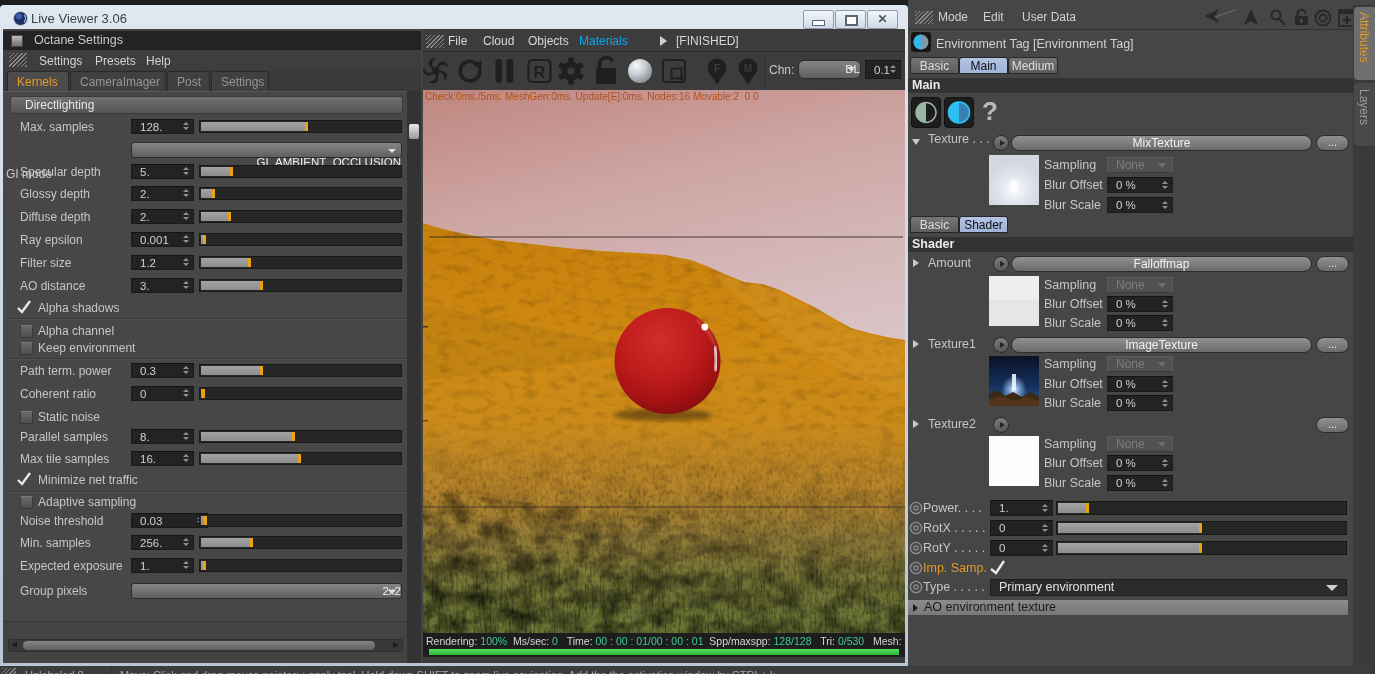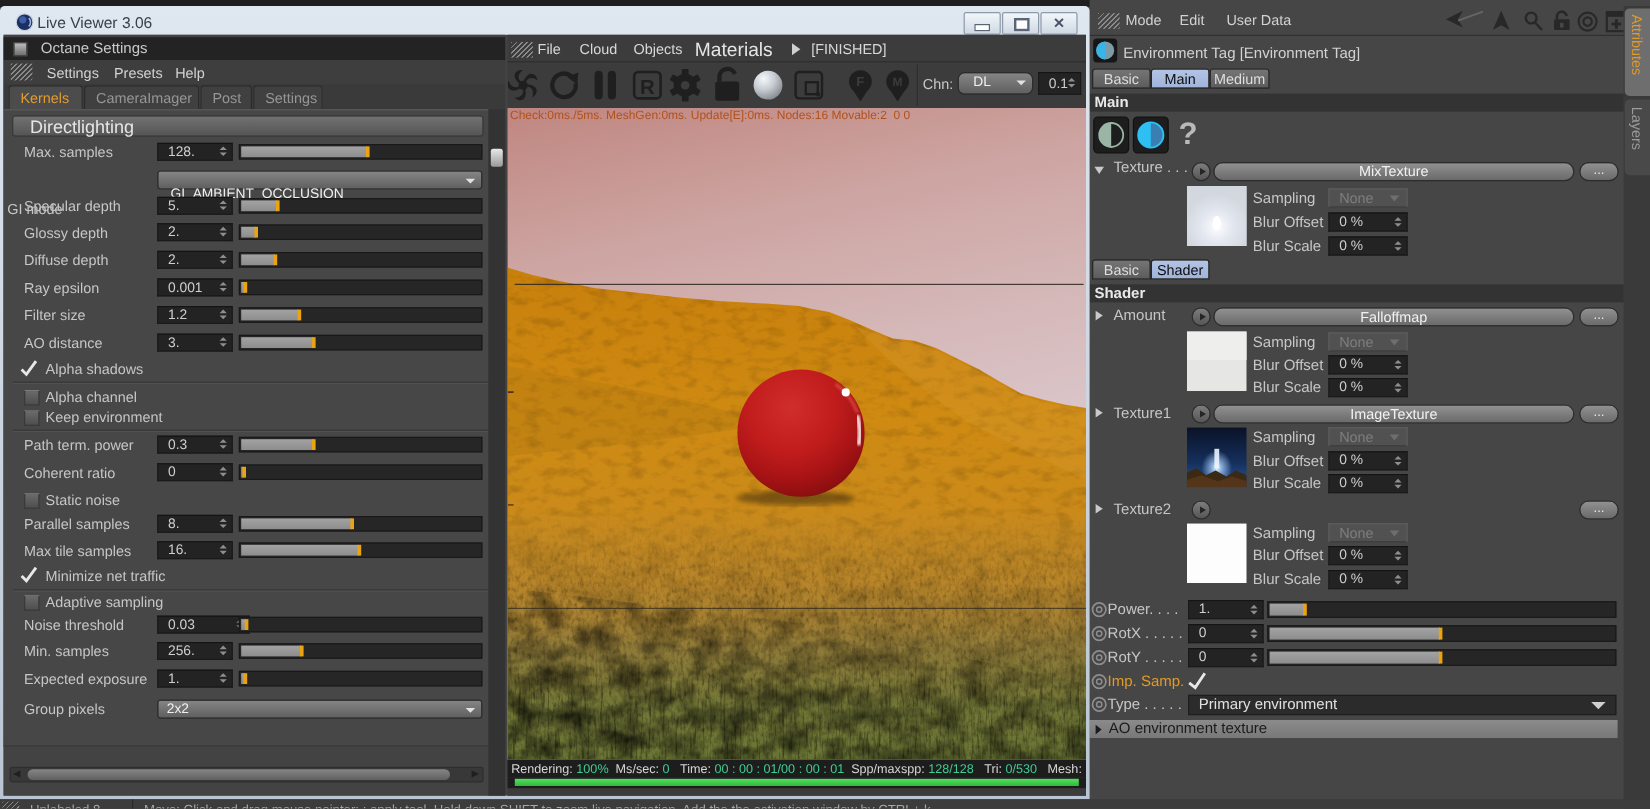--- a/index.html
+++ b/index.html
@@ -10,21 +10,21 @@
 .lbl{color:#c6c6c6;font-size:12px;white-space:nowrap;}
 .fld{position:absolute;background:#232323;border:1px solid #1a1a1a;border-top-color:#141414;box-sizing:border-box;color:#cfcfcf;font-size:11.5px;}
 .fld span{position:absolute;left:8px;top:1px;}
 .spin{position:absolute;right:3px;top:2px;width:7px;}
 .spin:before,.spin:after{content:"";display:block;width:0;height:0;border-left:3px solid transparent;border-right:3px solid transparent;}
 .spin:before{border-bottom:3.5px solid #8f8f8f;margin-bottom:2px;}
 .spin:after{border-top:3.5px solid #8f8f8f;}
 .sld{position:absolute;background:#262626;border:1px solid #191919;box-sizing:border-box;}
 .sld i{position:absolute;left:1px;top:1px;bottom:1px;background:linear-gradient(#a3a3a3,#8d8d8d);}
 .sld b{position:absolute;top:1px;bottom:1px;width:3px;background:#eca312;}
-.ddl{position:absolute;background:linear-gradient(#858585,#5f5f5f);border:1px solid #2c2c2c;border-radius:3px;box-sizing:border-box;color:#efefef;font-size:11.5px;}
+.ddl{position:absolute;background:linear-gradient(#858585,#5f5f5f);border:1px solid #2c2c2c;border-radius:3px;box-sizing:border-box;color:#efefef;font-size:11.5px;text-align:right;}
 .ddl:after{content:"";position:absolute;right:5px;top:6px;width:0;height:0;border-left:4.5px solid transparent;border-right:4.5px solid transparent;border-top:4.5px solid #e2e2e2;}
 .chk{position:absolute;width:11px;height:11px;background:linear-gradient(#6a6a6a,#4e4e4e);border:1px solid #3a3a3a;border-top-color:#7a7a7a;}
 .ckm{position:absolute;width:16px;height:14px;}
 .sep{position:absolute;left:8px;width:396px;height:1px;background:#373737;box-shadow:0 1px 0 #515151;}
 s1{color:#40cb90;font-style:normal;}
 .vtab{color:#9b9b9b;font-size:12px;writing-mode:vertical-rl;}
 </style>
 </head>
 <body>
 <div id="root">
@@ -288,21 +288,21 @@
     <div class="abs" style="left:143px;top:25px;font-size:12px;color:#d2d2d2;">Help</div>
 
     <div class="abs" style="left:0;top:41px;width:418px;height:21px;background:#3a3a3a;"></div>
     <div class="abs" style="left:4px;top:42px;width:62px;height:20px;background:#4c4c4c;border:1px solid #2b2b2b;border-bottom:none;border-radius:3px 3px 0 0;box-sizing:border-box;color:#e39b2d;font-size:12px;padding:3px 0 0 9px;">Kernels</div>
     <div class="abs" style="left:67px;top:42px;width:96px;height:20px;background:#404040;border:1px solid #2b2b2b;border-bottom:none;border-radius:3px 3px 0 0;box-sizing:border-box;color:#969696;font-size:12px;padding:3px 0 0 9px;">CameraImager</div>
     <div class="abs" style="left:164px;top:42px;width:43px;height:20px;background:#404040;border:1px solid #2b2b2b;border-bottom:none;border-radius:3px 3px 0 0;box-sizing:border-box;color:#969696;font-size:12px;padding:3px 0 0 9px;">Post</div>
     <div class="abs" style="left:208px;top:42px;width:58px;height:20px;background:#404040;border:1px solid #2b2b2b;border-bottom:none;border-radius:3px 3px 0 0;box-sizing:border-box;color:#969696;font-size:12px;padding:3px 0 0 9px;">Settings</div>
 
     <div class="abs" style="left:0;top:62px;width:404px;height:530px;background:#474747;border-top:1px solid #5a5a5a;"></div>
 
-    <div class="abs" style="left:7px;top:67px;width:393px;height:18px;background:linear-gradient(#717171,#555555);border:1px solid #3a3a3a;border-radius:3px;box-sizing:border-box;color:#e6e6e6;font-size:15px;padding:1px 0 0 14px;">Directlighting</div>
+    <div class="abs" style="left:7px;top:67px;width:393px;height:18px;background:linear-gradient(#717171,#555555);border:1px solid #3a3a3a;border-radius:3px;box-sizing:border-box;color:#e6e6e6;font-size:12px;padding:1px 0 0 14px;">Directlighting</div>
 
     <div class="lbl abs" style="left:17px;top:91px;">Max. samples</div>
     <div class="fld" style="left:128px;top:90px;width:63px;height:15px;">
         <span>128.</span>
         <i class="spin"></i>
       </div>
     <div class="sld" style="left:196px;top:91px;width:203px;height:13px;">
         <i style="width:105px;"></i>
         <b style="left:105px;"></b>
       </div>
@@ -457,21 +457,21 @@
     <div class="abs" style="left:404px;top:62px;width:14px;height:572px;background:#333333;"></div>
     <div class="abs" style="left:406px;top:95px;width:10px;height:15px;background:linear-gradient(#e8e8e8,#9a9a9a);border-radius:2px;"></div>
   </div>
 
   <div id="vport" class="abs" style="left:423px;top:29px;width:482px;height:634px;background:#3c3c3c;">
 
     <div class="hatch abs" style="left:3px;top:6px;width:18px;height:13px;"></div>
     <div class="abs" style="left:25px;top:5px;font-size:12px;color:#d8d8d8;">File</div>
     <div class="abs" style="left:60px;top:5px;font-size:12px;color:#d8d8d8;">Cloud</div>
     <div class="abs" style="left:105px;top:5px;font-size:12px;color:#d8d8d8;">Objects</div>
-    <div class="abs" style="left:156px;top:5px;font-size:16px;color:#e5e5e5;">Materials</div>
+    <div class="abs" style="left:156px;top:5px;font-size:12px;color:#0ea5e9;">Materials</div>
     <div class="abs" style="left:237px;top:7px;width:0;height:0;border-top:5px solid transparent;border-bottom:5px solid transparent;border-left:7px solid #cfcfcf;"></div>
     <div class="abs" style="left:253px;top:5px;font-size:12px;color:#d8d8d8;">[FINISHED]</div>
     <div class="abs" style="left:0;top:22px;width:482px;height:1px;background:#2e2e2e;"></div>
 
     <div id="vtools" class="abs" style="left:0;top:23px;width:482px;height:38px;">
       <svg width="482" height="38" style="position:absolute;left:0;top:0;">
         <defs>
           <radialGradient id="ballico" cx="0.35" cy="0.28" r="0.85">
             <stop offset="0" stop-color="#f6f8fa"></stop>
               <stop offset="0.45" stop-color="#c6ccd2"></stop>

